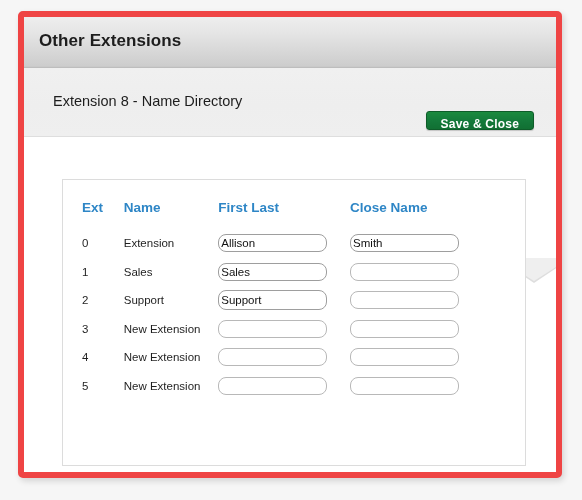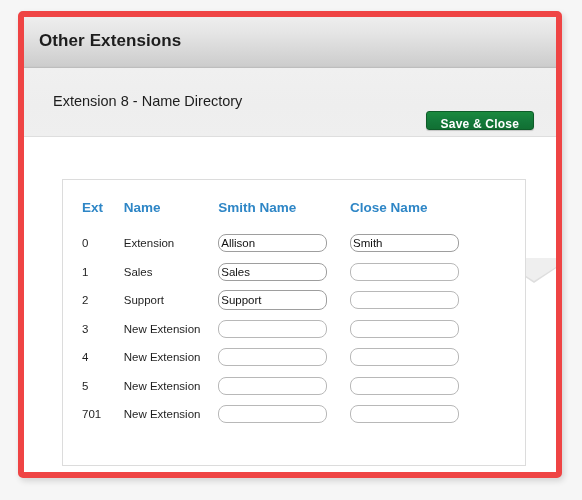--- a/index.html
+++ b/index.html
@@ -218,21 +218,21 @@
           <colgroup>
             <col class="col-ext">
             <col class="col-name">
             <col class="col-first">
             <col class="col-last">
           </colgroup>
           <thead>
             <tr>
               <th>Ext</th>
               <th>Name</th>
-              <th>Smith Name</th>
+              <th>First Last</th>
               <th>Close Name</th>
             </tr>
           </thead>
           <tbody>
 
             <tr>
               <td class="ext-num">0</td>
               <td>Extension</td>
               <td>
                 <input class="txt" type="text" value="Allison" style="">
@@ -291,30 +291,20 @@
               <td>New Extension</td>
               <td>
                 <input class="txt empty-style" type="text" value="" style="">
               </td>
               <td>
                 <input class="txt empty-style" type="text" value="" style="">
               </td>
             </tr>
 
 
-            <tr>
-              <td class="ext-num">701</td>
-              <td>New Extension</td>
-              <td>
-                <input class="txt empty-style" type="text" value="" style="">
-              </td>
-              <td>
-                <input class="txt empty-style" type="text" value="" style="">
-              </td>
-            </tr>
 
           </tbody>
         </table>
       </div>
 
     </div>
   </div>
 </div>
 
 </body></html>

